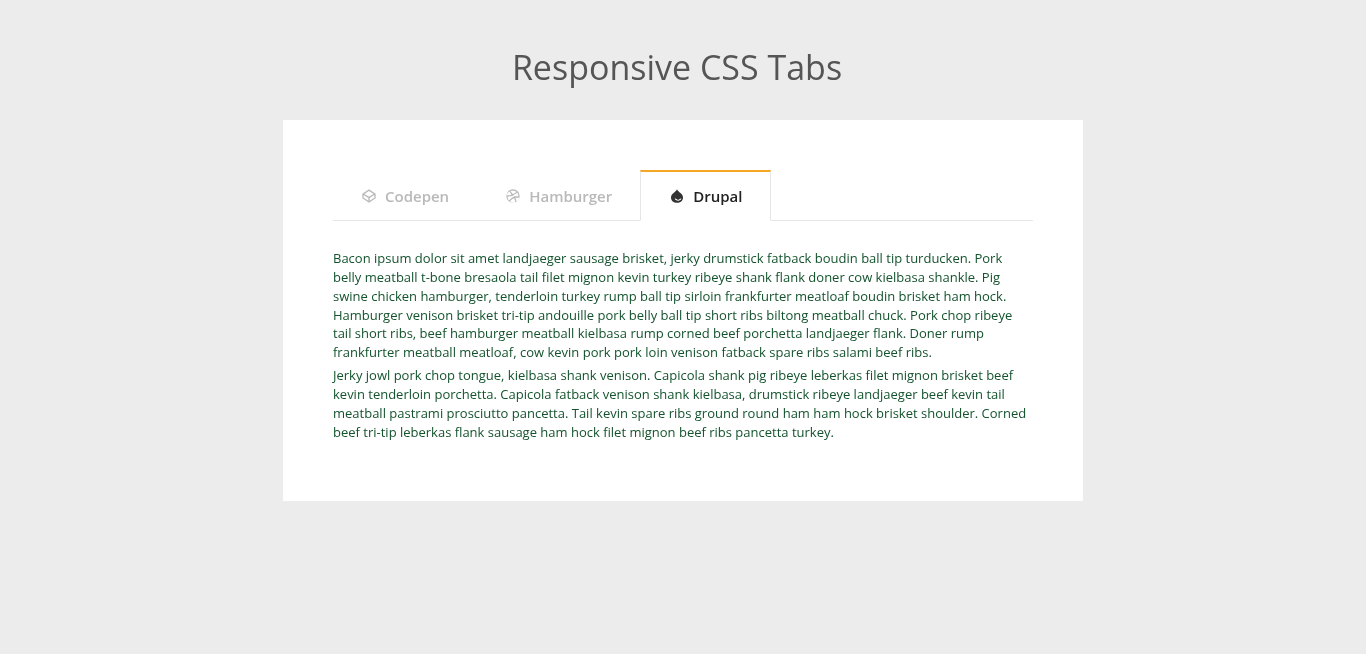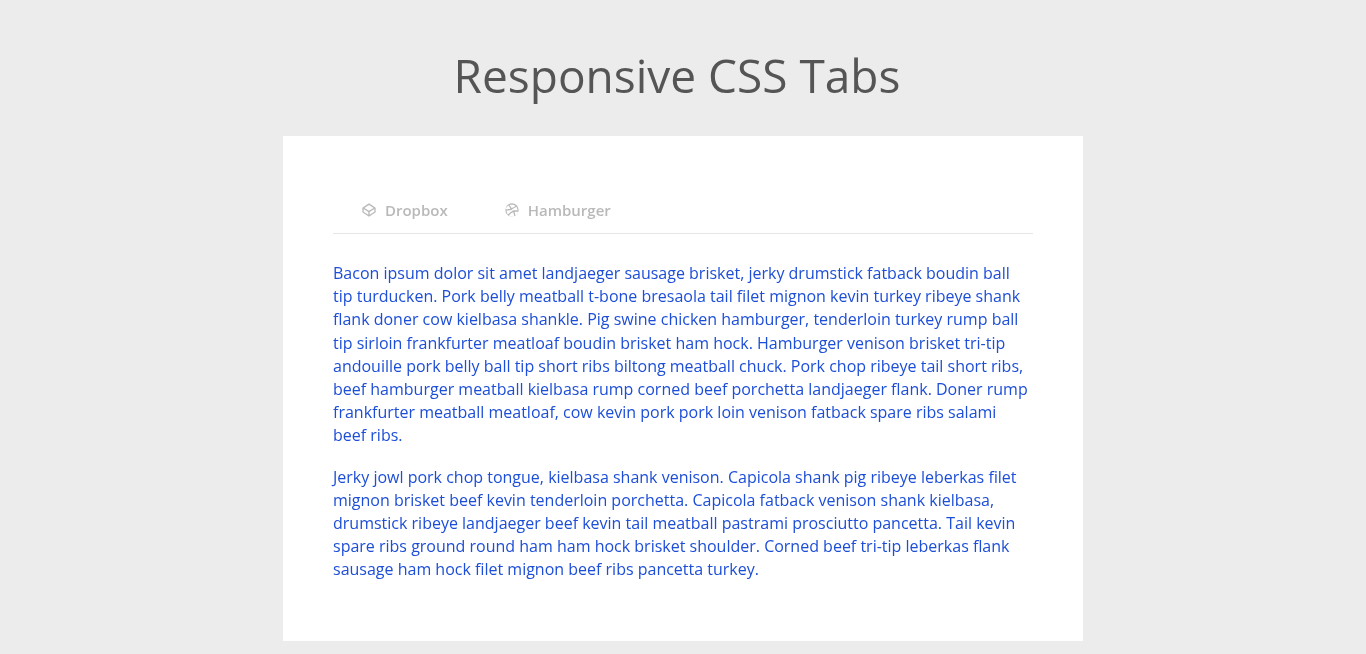--- a/index.html
+++ b/index.html
@@ -7,21 +7,21 @@
   background: #ececec;
   font-family: "Open Sans", "Segoe UI", Tahoma, Arial, sans-serif;
   color: #444;
   width: 1366px;
   height: 654px;
   overflow: hidden;
 }
 h1.page-title {
   text-align: center;
   font-weight: 400;
-  font-size: 46px;
+  font-size: 34px;
   color: #555;
   padding: 44px 12px 30px 0;
 }
 .card {
   max-width: 800px;
   margin: 0 auto;
   background: #fff;
   padding: 50px 50px 60px 50px;
 }
 .tabs {
@@ -50,49 +50,57 @@
 .tab .icon {
   display: inline-flex;
   width: 16px;
   height: 16px;
 }
 .tab .icon svg { width: 16px; height: 16px; display: block; }
 .tab:not(.active) .icon svg { fill: #b9b9b9; }
 .tab.active .icon svg { fill: #333; }
 .panel {
   padding-top: 28px;
-  color: #1d4ed8;
-  font-size: 16px;
+  color: #14532d;
+  font-size: 13px;
   line-height: 1.45;
 }
-.panel p + p { margin-top: 18px; }
+.panel p + p { margin-top: 4px; }
 </style>
 </head>
 <body>
 
 <h1 class="page-title">Responsive CSS Tabs</h1>
 
 <div class="card">
 
   <ul class="tabs">
     <li class="tab">
       <span class="icon">
         <svg viewBox="0 0 24 24">
             <path d="M12 2 2 8.5v7L12 22l10-6.5v-7L12 2zm0 2.4 6.9 4.5L12 13.3 5.1 8.9 12 4.4zM4 10.5l7 4.5v4.2l-7-4.5v-4.2zm9 8.7v-4.2l7-4.5v4.2l-7 4.5z"></path>
           </svg>
       </span>
-      <span>Dropbox</span>
+      <span>Codepen</span>
     </li>
     <li class="tab">
       <span class="icon">
         <svg viewBox="0 0 24 24">
             <path d="M12 2a10 10 0 1 0 0 20 10 10 0 0 0 0-20zm6.5 5.3c1 1.3 1.6 3 1.6 4.7 0 .2 0 .5-.1.7-2.6-.5-5-.5-7 .1-.3-.7-.6-1.3-.9-2 2.6-1 4.7-2.2 6.4-3.5zM12 4c2 0 3.8.7 5.2 1.9-1.5 1.2-3.4 2.3-5.9 3.2-1.1-2-2.2-3.6-3.1-4.7C9.3 4.1 10.6 4 12 4zM6.6 5.4c.9 1 2 2.6 3.1 4.6-2.6.7-5 1-7 1 .4-2.4 1.8-4.4 3.9-5.6zM4 12.9c.2 0 .4 0 .6 0 2.3 0 4.9-.4 7.6-1.2.3.6.5 1.2.8 1.8-2.8 1-5.2 2.9-7.1 5.3C4.7 17.3 4 15.2 4 13v-.1zm3.4 7.1c1.7-2.2 3.9-3.9 6.4-4.8.7 2 1.3 4.1 1.6 6.2-.9.3-1.9.5-3 .5-1.9 0-3.6-.6-5-1.9zm9.8.5c-.3-1.9-.8-3.8-1.5-5.7 1.7-.4 3.7-.4 5.9.1-.5 2.4-2.1 4.4-4.4 5.6z"></path>
           </svg>
       </span>
       <span>Hamburger</span>
+    </li>
+    <li class="tab active">
+      <span class="icon">
+        <svg viewBox="0 0 24 24">
+            <path d="M12 2c-1.2 2.6-3.2 4-5.2 5.6C4.4 9.5 3 11.7 3 14.5 3 19.2 7 22 12 22s9-2.8 9-7.5c0-2.8-1.4-5-3.8-6.9C15.2 6 13.2 4.6 12 2zm-2.5 13.7c.6 0 1.3.5 2.1 1.1.7.5 1.4 1 2 1 .7 0 1.3-.5 2-1 .8-.6 1.5-1.1 2.1-1.1.4 0 .7.2.7.6 0 1.5-2.3 2.9-4.8 2.9s-4.8-1.4-4.8-2.9c0-.4.3-.6.7-.6z"></path>
+          </svg>
+      </span>
+      <span>Drupal</span>
     </li>
   </ul>
 
   <div class="panel">
     <p>Bacon ipsum dolor sit amet landjaeger sausage brisket, jerky drumstick fatback boudin ball tip turducken. Pork belly meatball t-bone bresaola tail filet mignon kevin turkey ribeye shank flank doner cow kielbasa shankle. Pig swine chicken hamburger, tenderloin turkey rump ball tip sirloin frankfurter meatloaf boudin brisket ham hock. Hamburger venison brisket tri-tip andouille pork belly ball tip short ribs biltong meatball chuck. Pork chop ribeye tail short ribs, beef hamburger meatball kielbasa rump corned beef porchetta landjaeger flank. Doner rump frankfurter meatball meatloaf, cow kevin pork pork loin venison fatback spare ribs salami beef ribs.</p>
     <p>Jerky jowl pork chop tongue, kielbasa shank venison. Capicola shank pig ribeye leberkas filet mignon brisket beef kevin tenderloin porchetta. Capicola fatback venison shank kielbasa, drumstick ribeye landjaeger beef kevin tail meatball pastrami prosciutto pancetta. Tail kevin spare ribs ground round ham ham hock brisket shoulder. Corned beef tri-tip leberkas flank sausage ham hock filet mignon beef ribs pancetta turkey.</p>
   </div>
 
 </div>
 

